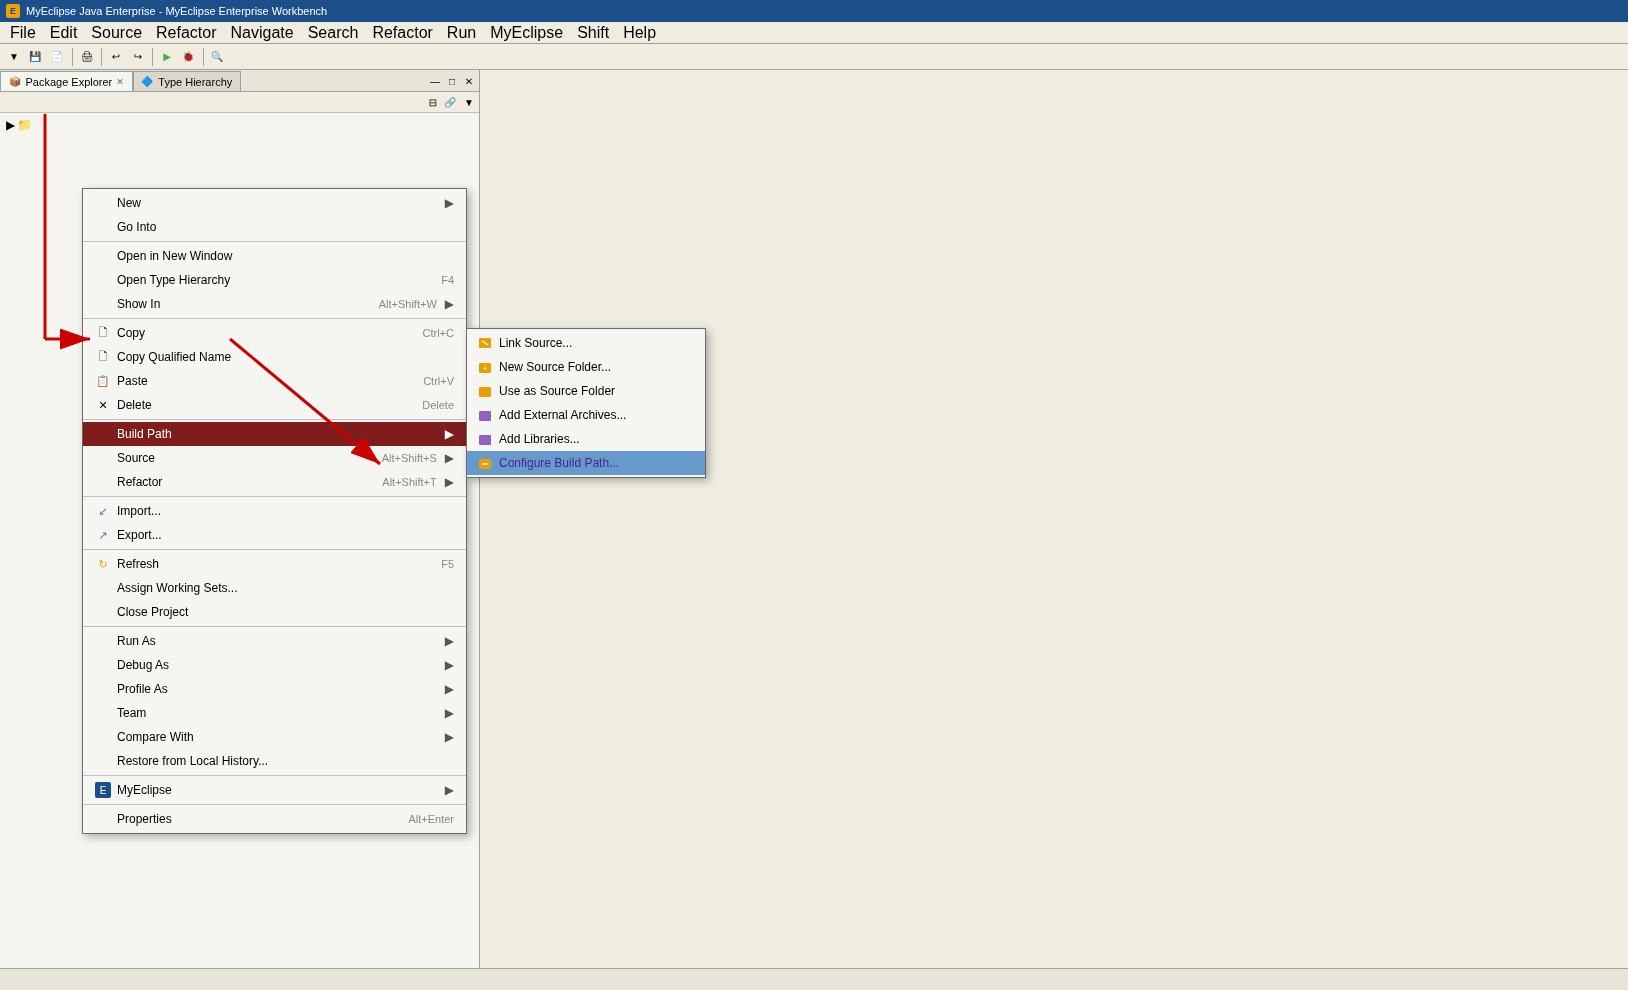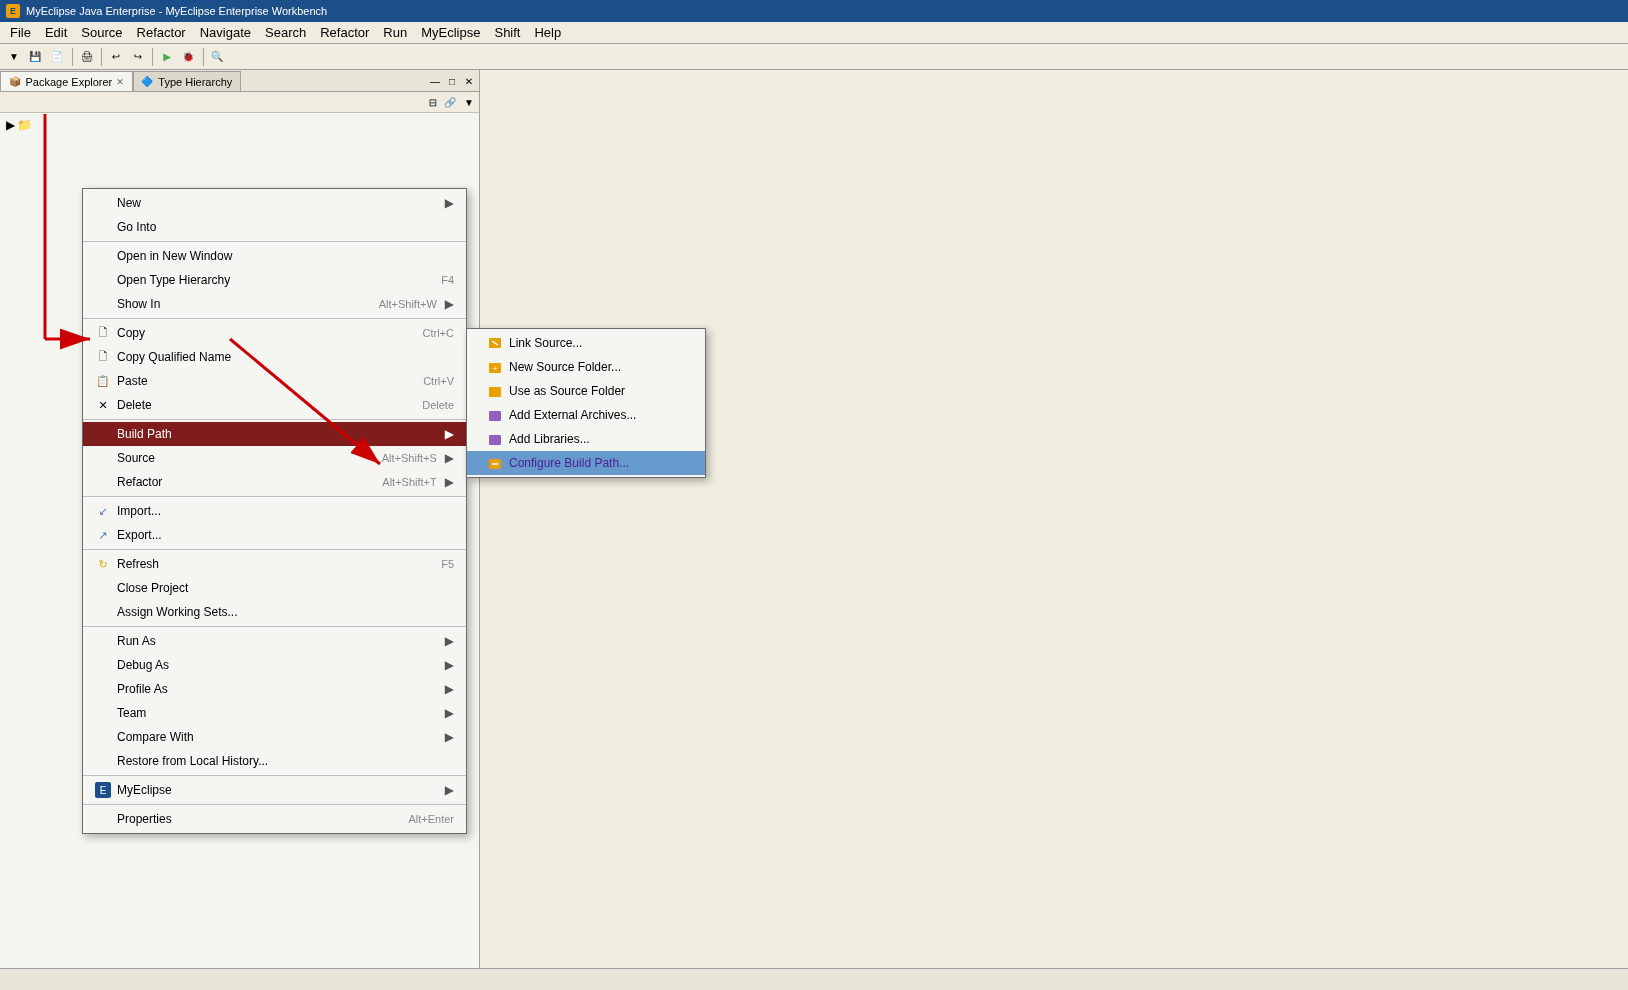--- a/index.html
+++ b/index.html
@@ -42,21 +42,21 @@
       background: #f0ece0;
       border-bottom: 1px solid #a0a0a0;
       display: flex;
       align-items: center;
       padding: 2px 4px;
       height: 22px;
       gap: 2px;
     }
     .menu-item {
       padding: 2px 6px;
-      font-size: 13px;
+      font-size: 16px;
       cursor: pointer;
       color: #000;
     }
 
     
     .toolbar {
       background: #f0ece0;
       border-bottom: 1px solid #a0a0a0;
       display: flex;
       align-items: center;
@@ -206,21 +206,21 @@
       background: #f5f5f2;
       border: 1px solid #6a6a6a;
       box-shadow: 3px 3px 8px rgba(0,0,0,0.3);
       width: 240px;
       z-index: 101;
       padding: 2px 0;
     }
     .sub-context-menu-item {
       display: flex;
       align-items: center;
-      padding: 4px 20px;
+      padding: 4px 10px;
       font-size: 12px;
       cursor: pointer;
       white-space: nowrap;
     }
     .sub-context-menu-item.highlighted { background: #6699cc; color: #4c1d95; }
     .sub-icon {
       width: 16px;
       height: 16px;
       margin-right: 6px;
       display: inline-flex;
@@ -418,25 +418,25 @@
         <span class="label">Export...</span>
       </div>
       <div class="context-menu-sep"></div>
       <div class="context-menu-item">
         <span class="context-menu-icon" style="font-size:11px; color:#e8a000;">↻</span>
         <span class="label">Refresh</span>
         <span class="shortcut">F5</span>
       </div>
       <div class="context-menu-item">
         <span class="context-menu-icon"></span>
+        <span class="label">Assign Working Sets...</span>
+      </div>
+      <div class="context-menu-item">
+        <span class="context-menu-icon"></span>
         <span class="label">Close Project</span>
-      </div>
-      <div class="context-menu-item">
-        <span class="context-menu-icon"></span>
-        <span class="label">Assign Working Sets...</span>
       </div>
       <div class="context-menu-sep"></div>
       <div class="context-menu-item">
         <span class="context-menu-icon"></span>
         <span class="label">Run As</span>
         <span class="arrow">▶</span>
       </div>
       <div class="context-menu-item">
         <span class="context-menu-icon"></span>
         <span class="label">Debug As</span>

